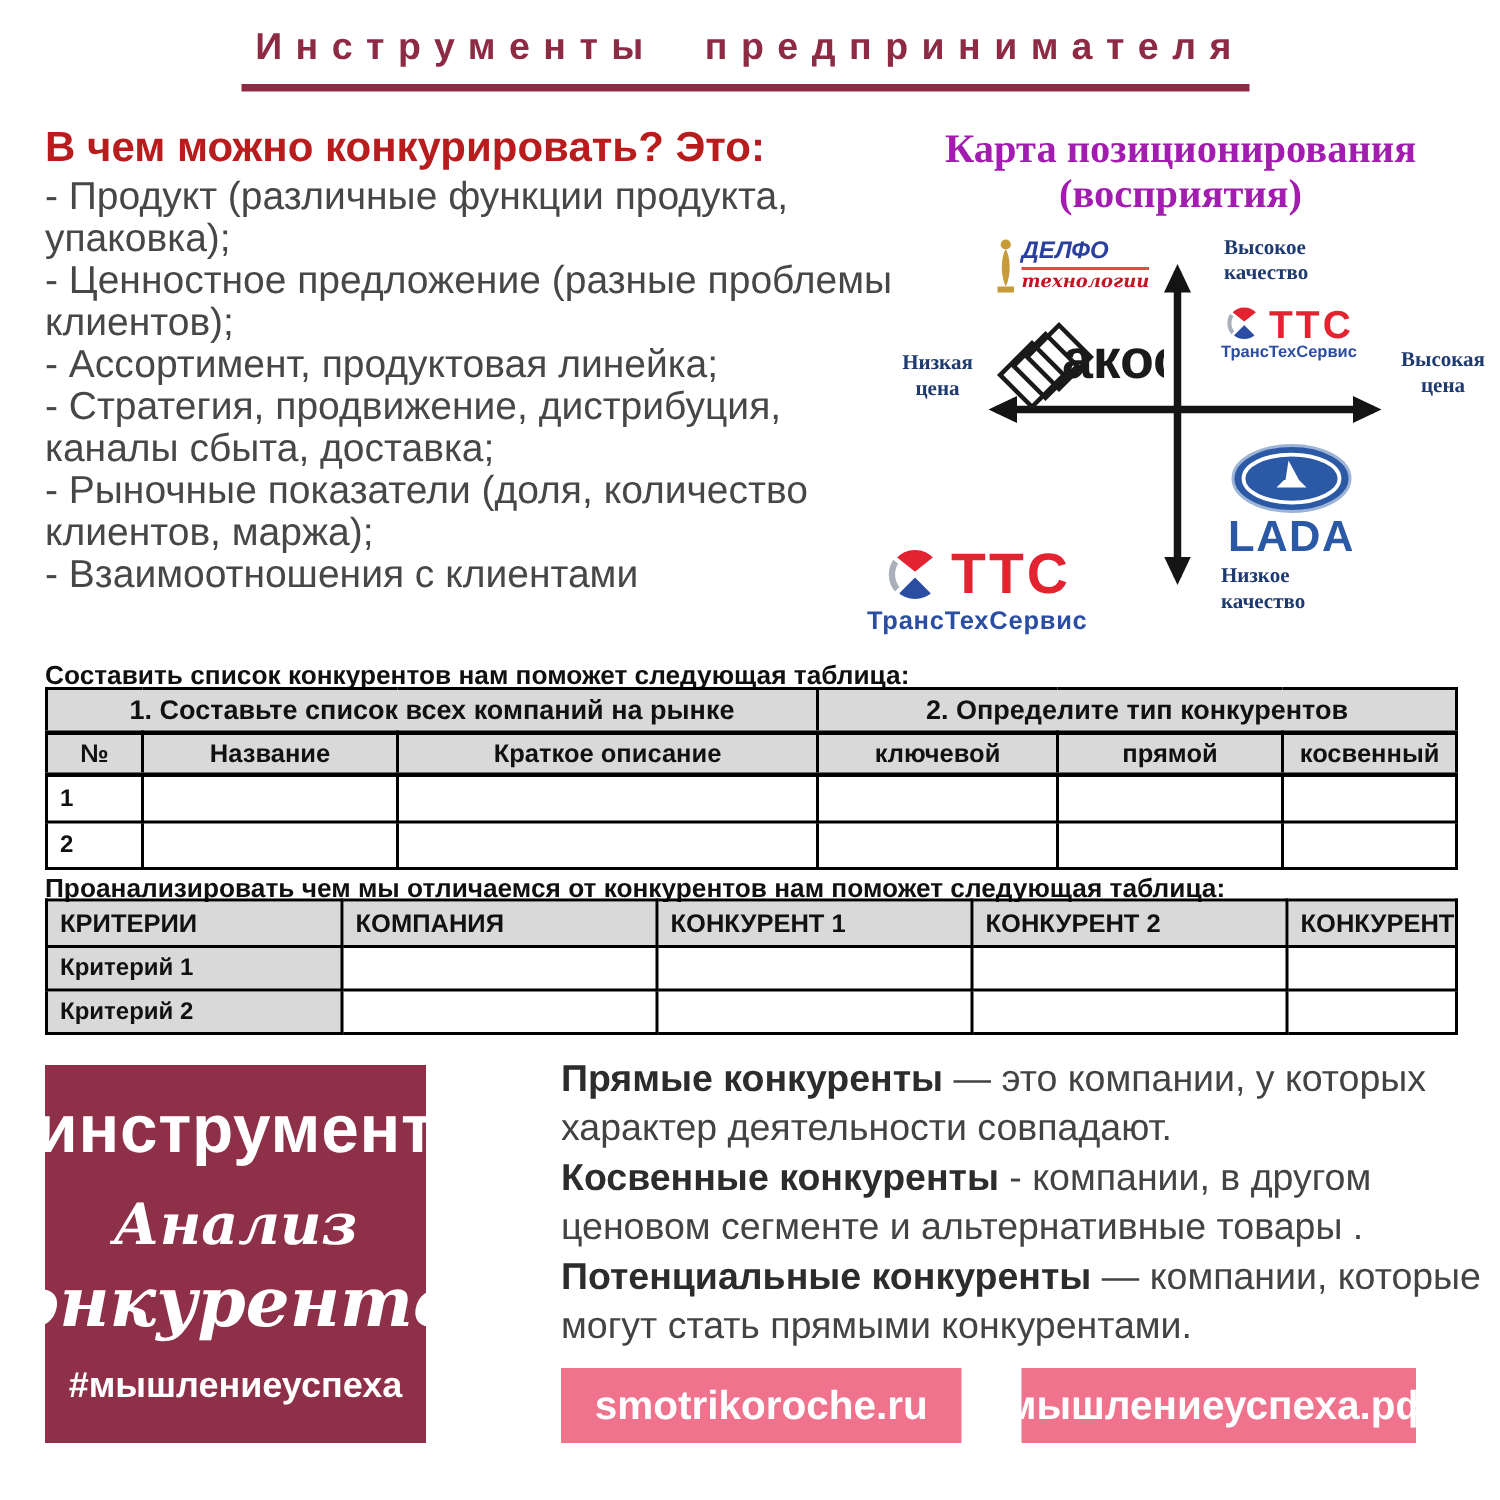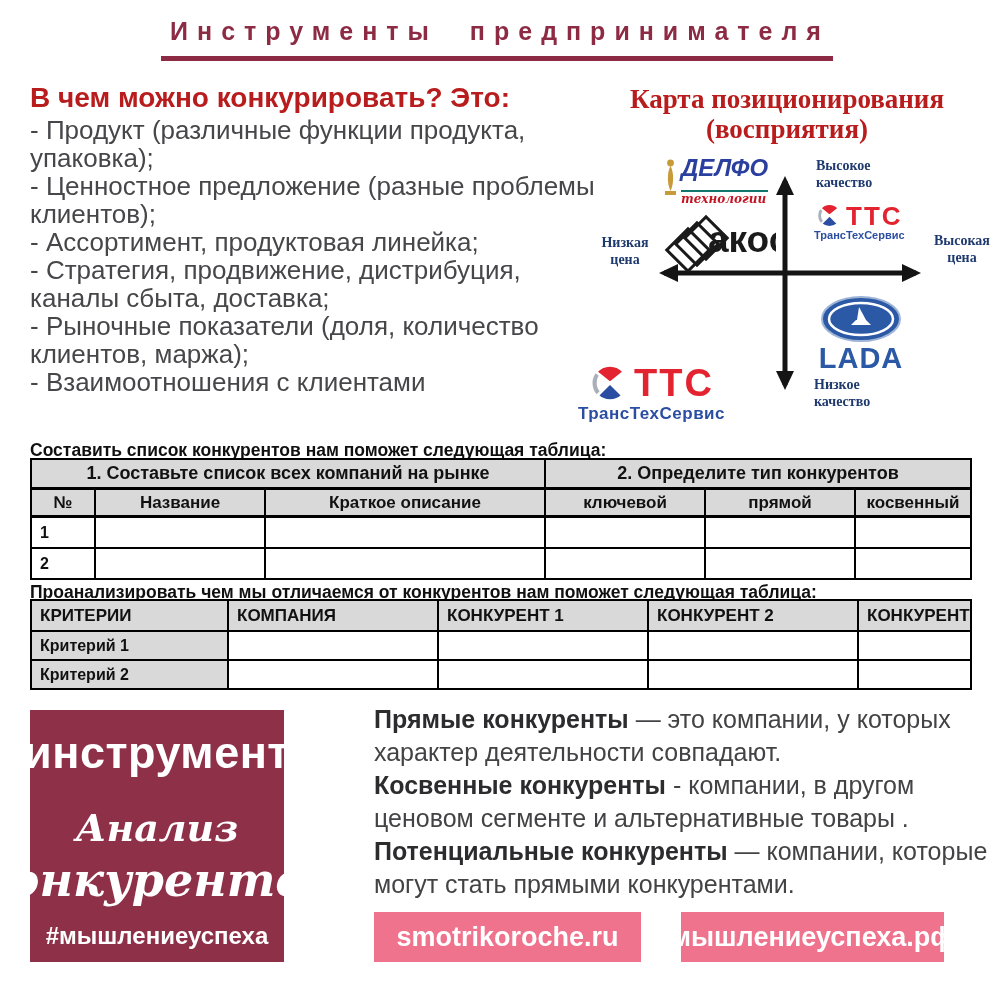--- a/index.html
+++ b/index.html
@@ -11,29 +11,29 @@
              color:#8c2b43;font-weight:700;font-size:25px;letter-spacing:9px;word-spacing:16px;}
   .hdr-underline{position:absolute;top:56px;left:161px;width:672px;height:5px;background:#8c2b43;}
 
   
   .intro{position:absolute;left:30px;top:82px;width:567px;font-size:26px;line-height:28px;color:#47474a;}
   .intro h1{margin:0 0 2px 0;font-size:28px;line-height:32px;color:#b91c1c;font-weight:700;}
   .intro p{margin:0;}
 
   
   .map{position:absolute;left:578px;top:84px;width:418px;height:352px;}
-  .map-title{position:absolute;left:0;top:0;width:100%;text-align:center;color:#b91c1c;
+  .map-title{position:absolute;left:0;top:0;width:100%;text-align:center;color:#a21caf;
              font-family:"Liberation Serif",serif;font-weight:700;font-size:27px;line-height:30px;}
   .map-axes{position:absolute;left:0;top:0;}
   .axis-label{position:absolute;color:#1f3a6e;font-family:"Liberation Serif",serif;
               font-weight:700;font-size:14px;line-height:17px;}
   .logo-delfo{position:absolute;left:85px;top:74px;width:112px;display:flex;align-items:flex-start;gap:3px;}
   .delfo-col{display:flex;flex-direction:column;}
-  .delfo-name{color:#2b3f9e;font-weight:700;font-style:italic;font-size:24px;line-height:20px;
-              border-bottom:2px solid #0f766e;padding-bottom:12px;}
+  .delfo-name{color:#2b3f9e;font-weight:700;font-style:italic;font-size:16px;line-height:20px;
+              border-bottom:2px solid #ef4444;padding-bottom:0;}
   .delfo-sub{color:#c41423;font-family:"DejaVu Serif",serif;font-style:italic;font-weight:700;
              font-size:12px;line-height:14px;}
   .logo-akos{position:absolute;left:86px;top:120px;}
   .ttc{position:absolute;display:flex;flex-direction:column;align-items:center;}
   .ttc-row{display:flex;align-items:center;gap:3px;}
   .ttc-name{color:#e32330;font-weight:700;letter-spacing:2px;}
   .ttc-sub{color:#2b4ea2;font-weight:700;}
   .ttc-top{left:236px;top:118px;}
   .ttc-top .ttc-name{font-size:26px;line-height:26px;}
   .ttc-top .ttc-sub{font-size:11px;line-height:13px;}
@@ -57,21 +57,21 @@
   .t1 .heads th{font-size:17px;height:25px;text-align:center;border-bottom:3px solid #000;}
   .t1 td{height:29px;font-weight:700;}
   .t2 th{font-size:17px;height:29px;text-align:left;border-bottom:3px solid #000;}
   .t2 td{height:27px;}
   .t2 td.rowhead{background:#d9d9d9;font-weight:700;}
 
   
   .card{position:absolute;left:30px;top:710px;width:254px;height:252px;background:#8e3048;color:#fff;
         display:flex;flex-direction:column;align-items:center;text-align:center;}
   .card-kicker{margin-top:18px;font-size:45px;line-height:50px;font-weight:700;letter-spacing:0.5px;}
-  .card-line1{margin-top:28px;font-family:"DejaVu Serif",serif;font-style:italic;font-weight:700;
+  .card-line1{margin-top:16px;font-family:"DejaVu Serif",serif;font-style:italic;font-weight:700;
               font-size:38px;line-height:44px;}
   .card-line2{margin-top:8px;font-family:"DejaVu Serif",serif;font-style:italic;font-weight:700;
               font-size:46px;line-height:44px;}
   .card-tag{margin-top:20px;font-size:24px;font-weight:700;}
 
   .defs{position:absolute;left:374px;top:703px;width:630px;font-size:25px;line-height:33px;color:#434345;}
   .defs p{margin:0;}
   .defs .term{font-weight:700;color:#2c2c2e;}
 
   .site-btn{position:absolute;top:912px;height:50px;background:#f0738e;color:#fff;font-weight:700;

